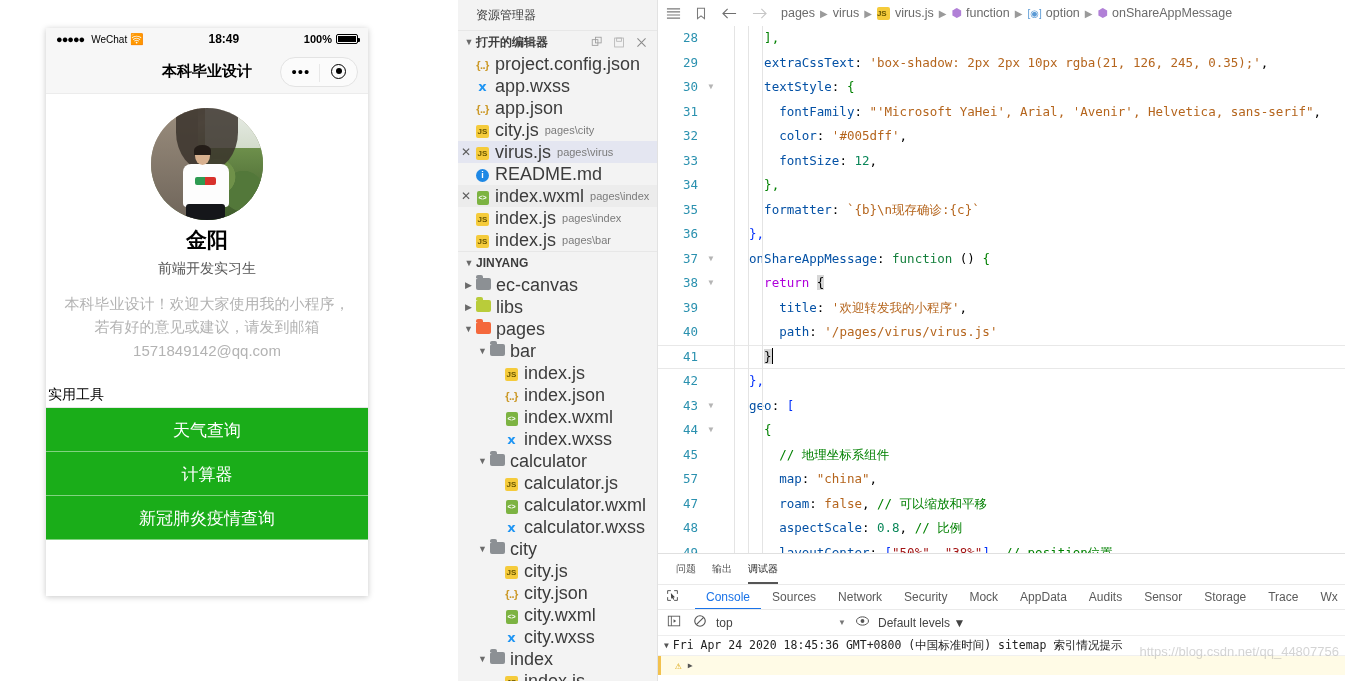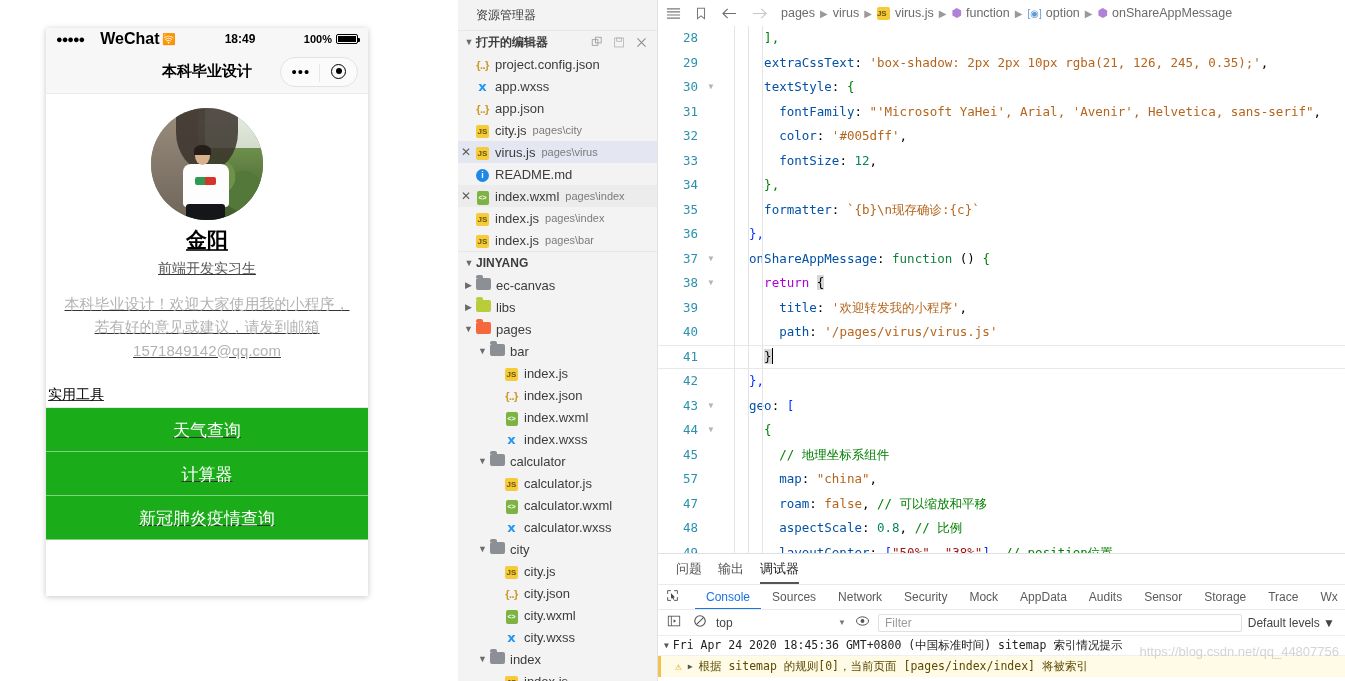--- a/index.html
+++ b/index.html
@@ -38,21 +38,21 @@
     height: 22px;
     background: #f7f7f7;
     display: flex; align-items: center;
     padding: 0 10px;
     font-size: 12px;
     color: #000;
     font-weight: bold;
   }
   .sb-left { display: flex; align-items: center; gap: 2px; flex: 0 0 auto; }
   .sb-dots { letter-spacing: -1px; font-size: 11px; }
-  .sb-carrier { font-size: 16px; margin-left: 14px; font-weight: 700;}
+  .sb-carrier { font-size: 10px; margin-left: 5px; font-weight: 400;}
   .sb-wifi { margin-left: 1px; font-size: 11px; }
   .sb-center { flex: 1; text-align: center; font-size: 12px; font-weight: 600; }
   .sb-right { display: flex; align-items: center; gap: 4px; font-size: 11px; font-weight: 600;}
   .battery {
     width: 22px; height: 10px;
     border: 1px solid #000; border-radius: 2px;
     position: relative; background: #000;
     background-clip: content-box; padding: 1px;
   }
   .battery:after {
@@ -92,21 +92,20 @@
   }
   .cap-target:after {
     content:""; position:absolute; left:3.2px; top:3.2px;
     width:6px; height:6px; border-radius:50%; background:#000;
   }
 
   .phone-body {
     background: #fff;
     height: calc(100% - 66px);
     overflow: hidden;
-    text-decoration: underline;
   }
   .profile {
     padding: 14px 0 6px;
     text-align: center;
   }
   .avatar {
     width: 112px; height: 112px;
     border-radius: 50%;
     margin: 0 auto;
     overflow: hidden;
@@ -235,21 +234,21 @@
     white-space: nowrap; cursor: pointer;
     padding-right: 4px;
   }
   .row.active { background: #e4e6f1; }
   .row.hover-sel { background: #ececec; }
   .row .close-x {
     width: 16px; text-align:center; color:#5c5c5c; font-size: 12px;
   }
   .row .spacer16 { width:16px; }
   .fico { width: 17px; text-align: center; margin-right: 4px; flex:0 0 17px;}
-  .fname { font-size: 13px; }
+  .fname { font-size: 18px; }
   .fpath { font-size: 11px; color: #7b7b7b; margin-left: 6px; }
   .tw { width: 13px; text-align:center; font-size:9px; color:#6a6a6a; flex:0 0 13px;}
 
   .ic-json { color:#cb9826; font-weight:bold; font-size:11px; letter-spacing:-0.5px;}
   .ic-js {
     display:inline-block; width:13px; height:13px; background:#f5cb3b;
     color:#6b5700; font-size:8px; font-weight:bold; line-height:13px; border-radius:2px;
   }
   .ic-css { color:#2196f3; font-weight:bold; font-size:13px; font-family:"DejaVu Sans", sans-serif;}
   .ic-md {
@@ -344,21 +343,21 @@
   
   .bottom-panel {
     height: 128px; flex: 0 0 128px;
     border-top: 1px solid #e0e0e0;
     background: #fff;
     display: flex; flex-direction: column;
   }
   .panel-tabs {
     height: 30px; display: flex; align-items: flex-end;
     padding-left: 18px; gap: 16px;
-    font-size: 13px; color: #555;
+    font-size: 10px; color: #555;
   }
   .panel-tabs .ptab { cursor: pointer; height:30px; line-height:30px; }
   .panel-tabs .ptab.active { color:#222; border-bottom:2px solid #555; }
 
   .dev-tabs {
     height: 26px; display:flex; align-items:center;
     border-top:1px solid #eaeaea;
     border-bottom: 1px solid #eaeaea;
     padding-left: 8px;
     font-size: 12px; color:#5a5a5a;
@@ -899,35 +898,31 @@
         <span class="ctx-select">
           <span>top</span>
           <span class="arw">▼</span>
         </span>
         <span class="ctb-btn">
           <svg width="15" height="14" viewBox="0 0 18 16">
               <ellipse cx="9" cy="8" rx="7.2" ry="5" fill="none" stroke="#555" stroke-width="1.2"></ellipse>
               <circle cx="9" cy="8" r="2.3" fill="#555"></circle>
             </svg>
         </span>
-        <span class="filter-box">
-          <span>Filter</span>
-        </span>
         <span class="levels">
           <span>Default levels</span> ▼
         </span>
       </div>
 
       <div class="console-log" style="position:relative;">
         <div class="log-group">
           <span class="tri">▼</span>
           <span>Fri Apr 24 2020 18:45:36 GMT+0800 (中国标准时间) sitemap 索引情况提示</span>
         </div>
         <div class="log-warn">
           <span class="warn-ico">⚠</span>
           <span class="tri">▶</span>
-          <span>根据 sitemap 的规则[0]，当前页面 [pages/index/index] 将被索引</span>
         </div>
         <div class="watermark">https://blog.csdn.net/qq_44807756</div>
       </div>
     </div>
   </div>
 </div>
 
 </body></html>

